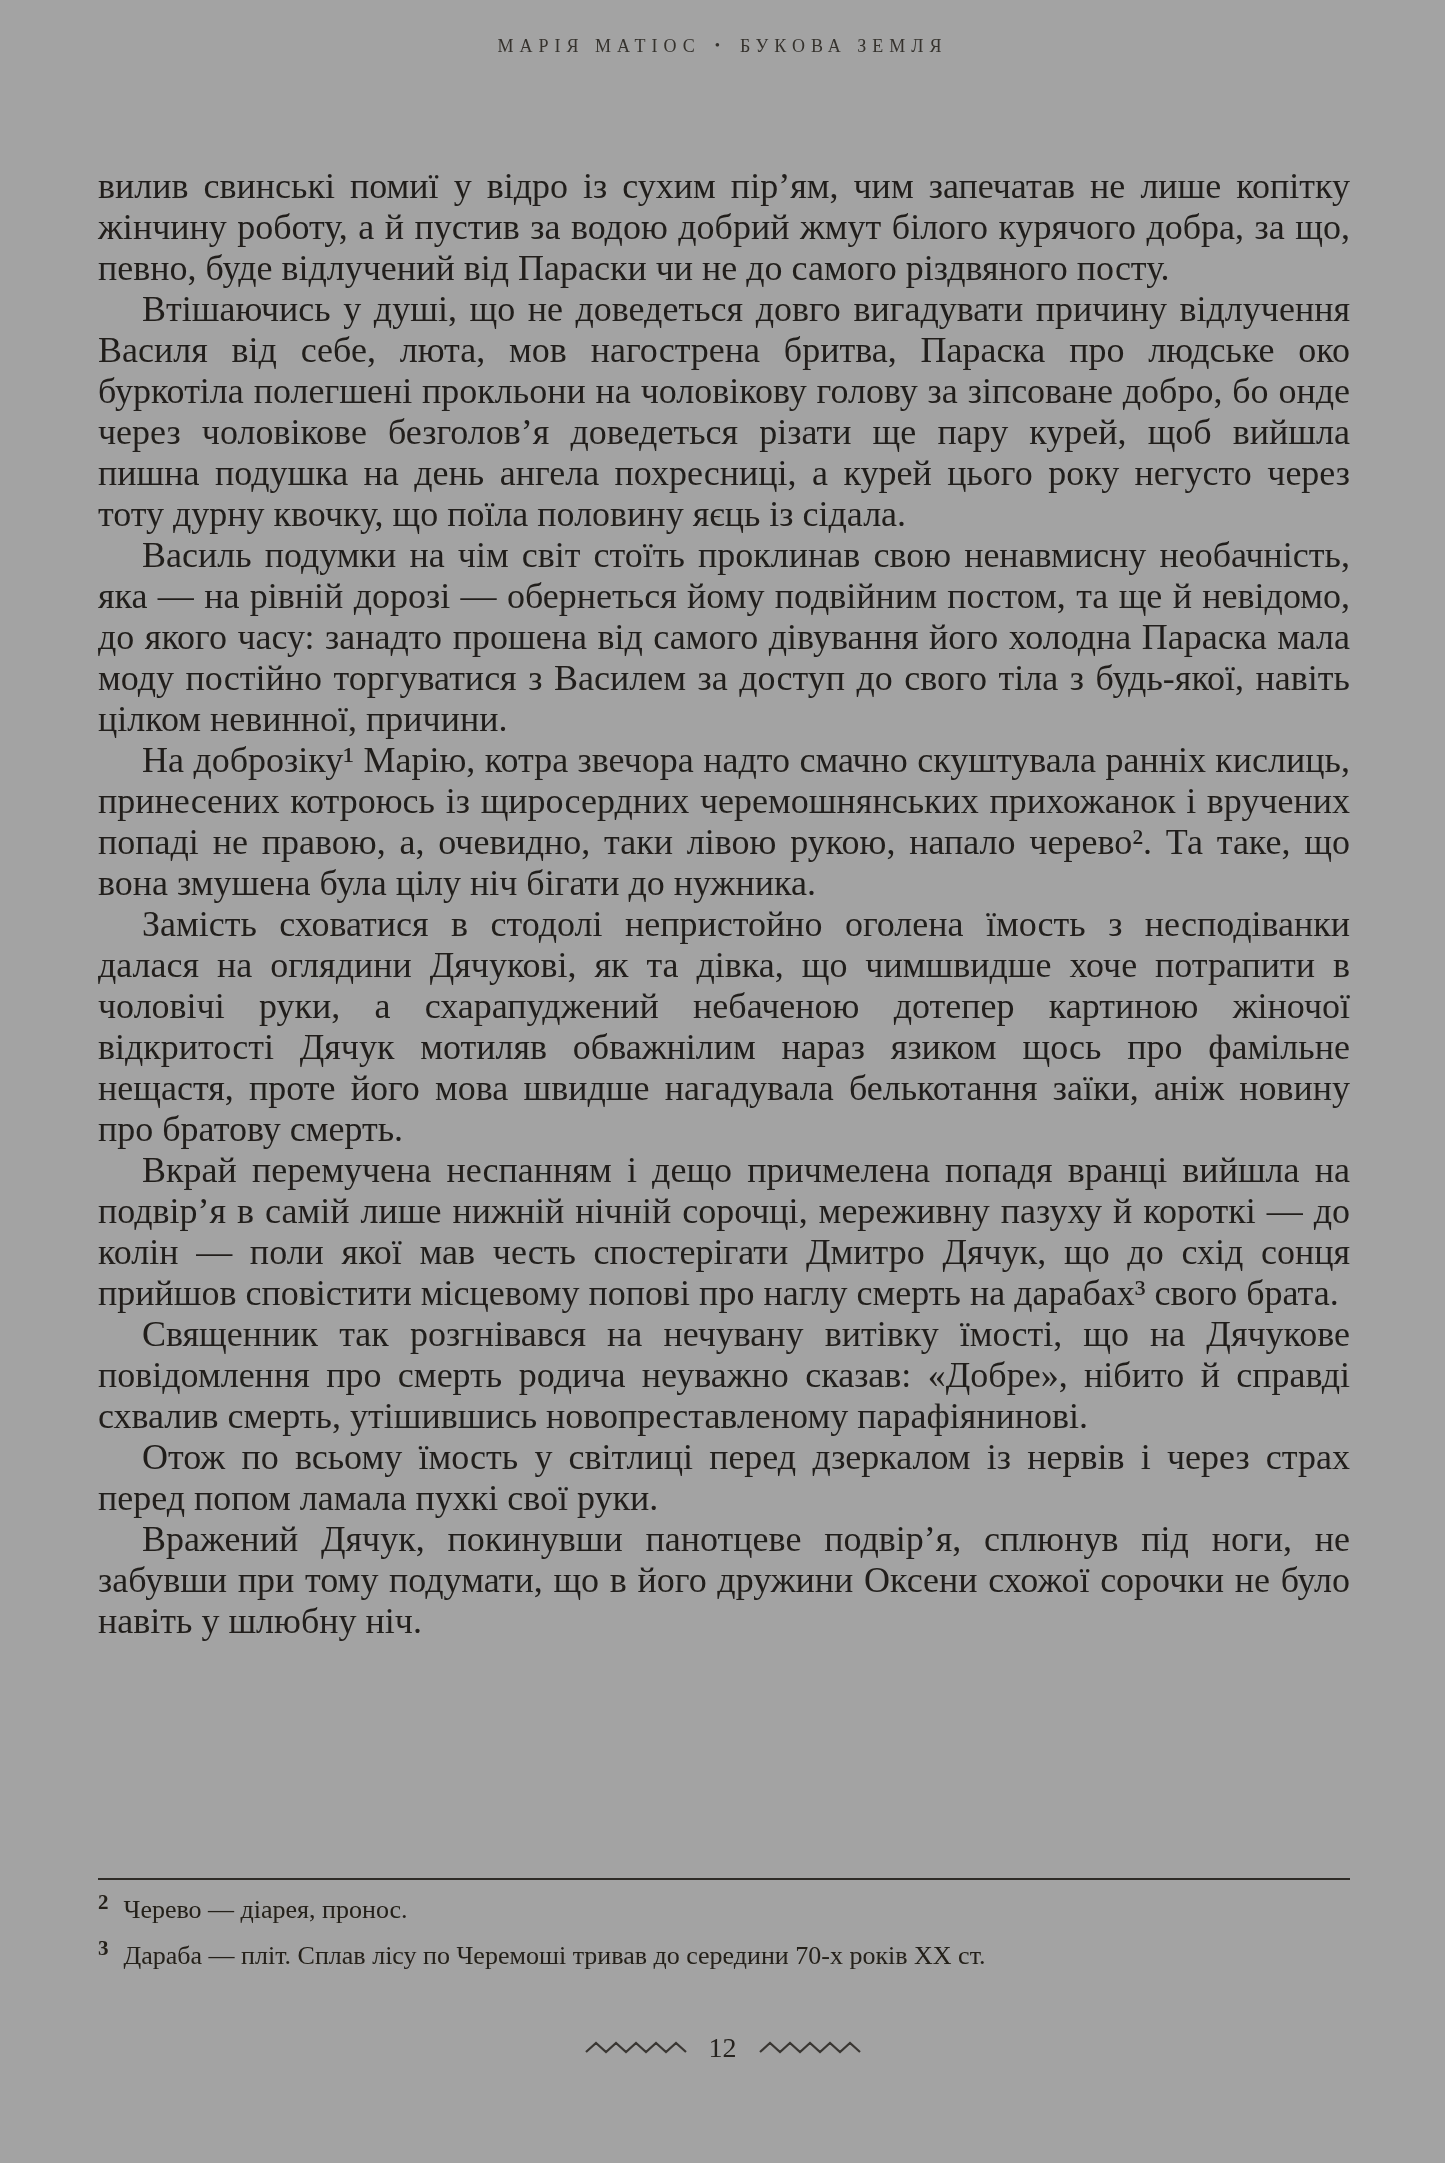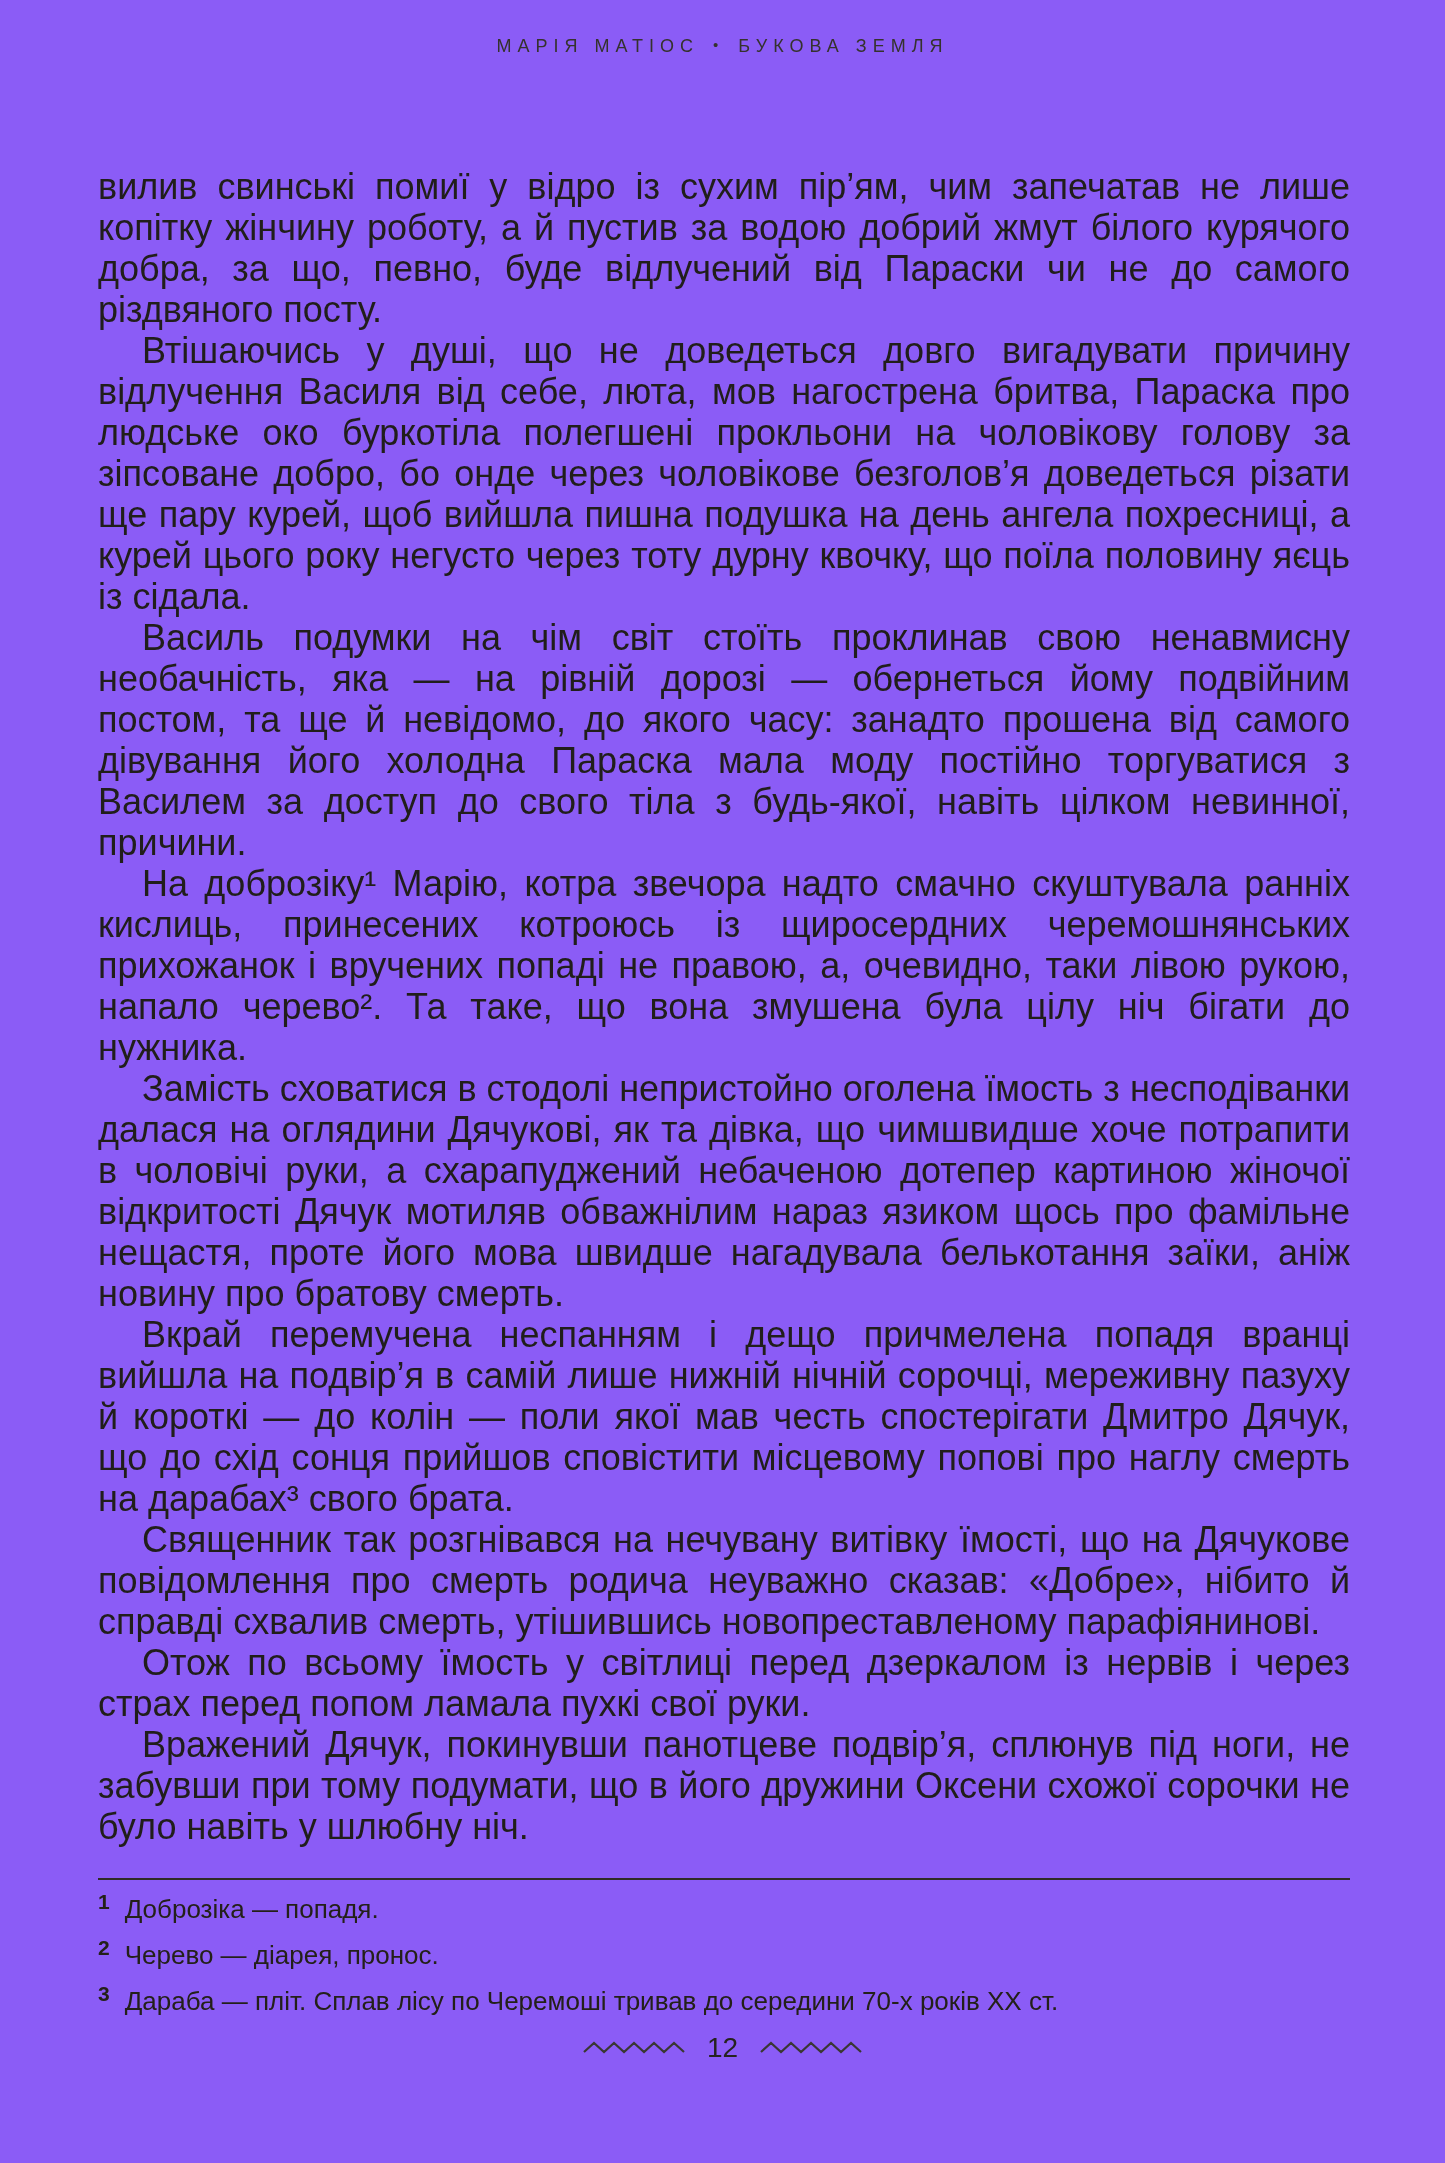--- a/index.html
+++ b/index.html
@@ -4,23 +4,23 @@
 <style>
   html, body {
     margin: 0;
     padding: 0;
     background: #fbfaf6;
   }
   .page {
     position: relative;
     width: 1445px;
     height: 2163px;
-    background: #8b5cf6;
+    background: #a3a3a3;
     color: #221f1c;
-    font-family: Liberation Sans, sans-serif;
+    font-family: Liberation Serif, serif;
     overflow: hidden;
   }
   .running-header {
     position: absolute;
     top: 36px;
     left: 0;
     right: 0;
     text-align: center;
     font-size: 18px;
     letter-spacing: 6px;
@@ -108,23 +108,20 @@
     <p>На доброзіку¹ Марію, котра звечора надто смачно скуштувала ранніх кислиць, принесених котроюсь із щиросердних черемошнянських прихожанок і вручених попаді не правою, а, очевидно, таки лівою рукою, напало черево². Та таке, що вона змушена була цілу ніч бігати до нужника.</p>
     <p>Замість сховатися в стодолі непристойно оголена їмость з несподіванки далася на оглядини Дячукові, як та дівка, що чимшвидше хоче потрапити в чоловічі руки, а схарапуджений небаченою дотепер картиною жіночої відкритості Дячук мотиляв обважнілим нараз язиком щось про фамільне нещастя, проте його мова швидше нагадувала белькотання заїки, аніж новину про братову смерть.</p>
     <p>Вкрай перемучена неспанням і дещо причмелена попадя вранці вийшла на подвір’я в самій лише нижній нічній сорочці, мереживну пазуху й короткі — до колін — поли якої мав честь спостерігати Дмитро Дячук, що до схід сонця прийшов сповістити місцевому попові про наглу смерть на дарабах³ свого брата.</p>
     <p>Священник так розгнівався на нечувану витівку їмості, що на Дячукове повідомлення про смерть родича неуважно сказав: «Добре», нібито й справді схвалив смерть, утішившись новопреставленому парафіянинові.</p>
     <p>Отож по всьому їмость у світлиці перед дзеркалом із нервів і через страх перед попом ламала пухкі свої руки.</p>
     <p>Вражений Дячук, покинувши панотцеве подвір’я, сплюнув під ноги, не забувши при тому подумати, що в його дружини Оксени схожої сорочки не було навіть у шлюбну ніч.</p>
   </main>
 
   <section class="footnotes-block">
     <div class="fn">
-      <span class="fn-num">1</span><span class="fn-text">Доброзіка — попадя.</span>
-    </div>
-    <div class="fn">
       <span class="fn-num">2</span><span class="fn-text">Черево — діарея, пронос.</span>
     </div>
     <div class="fn">
       <span class="fn-num">3</span><span class="fn-text">Дараба — пліт. Сплав лісу по Черемоші тривав до середини 70-х років ХХ ст.</span>
     </div>
   </section>
 
   <footer class="page-footer">
     <svg class="zigzag" width="102" height="18" viewBox="0 0 102 18" aria-hidden="true">
       <polyline points="1,13 11,4 21,13 31,4 41,13 51,4 61,13 71,4 81,13 91,4 101,13" fill="none" stroke="#3a3733" stroke-width="2.2"></polyline>

